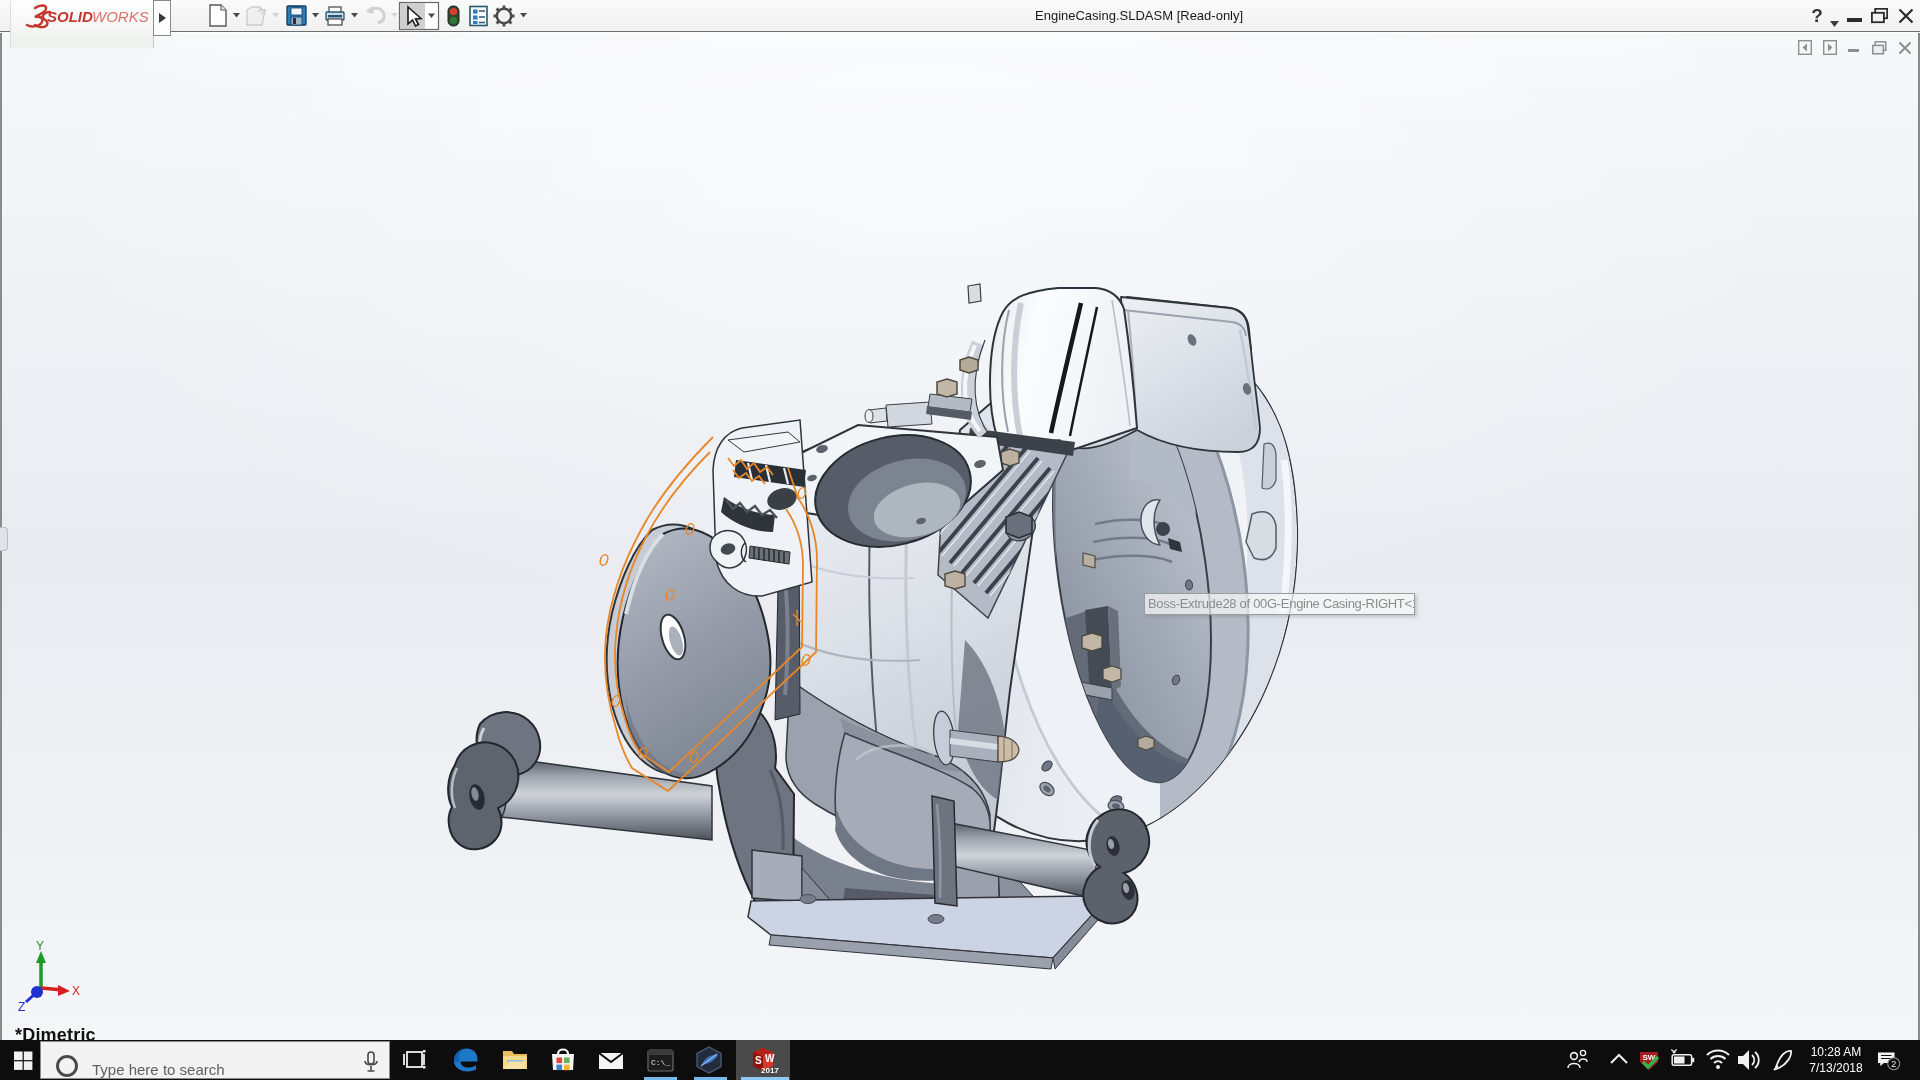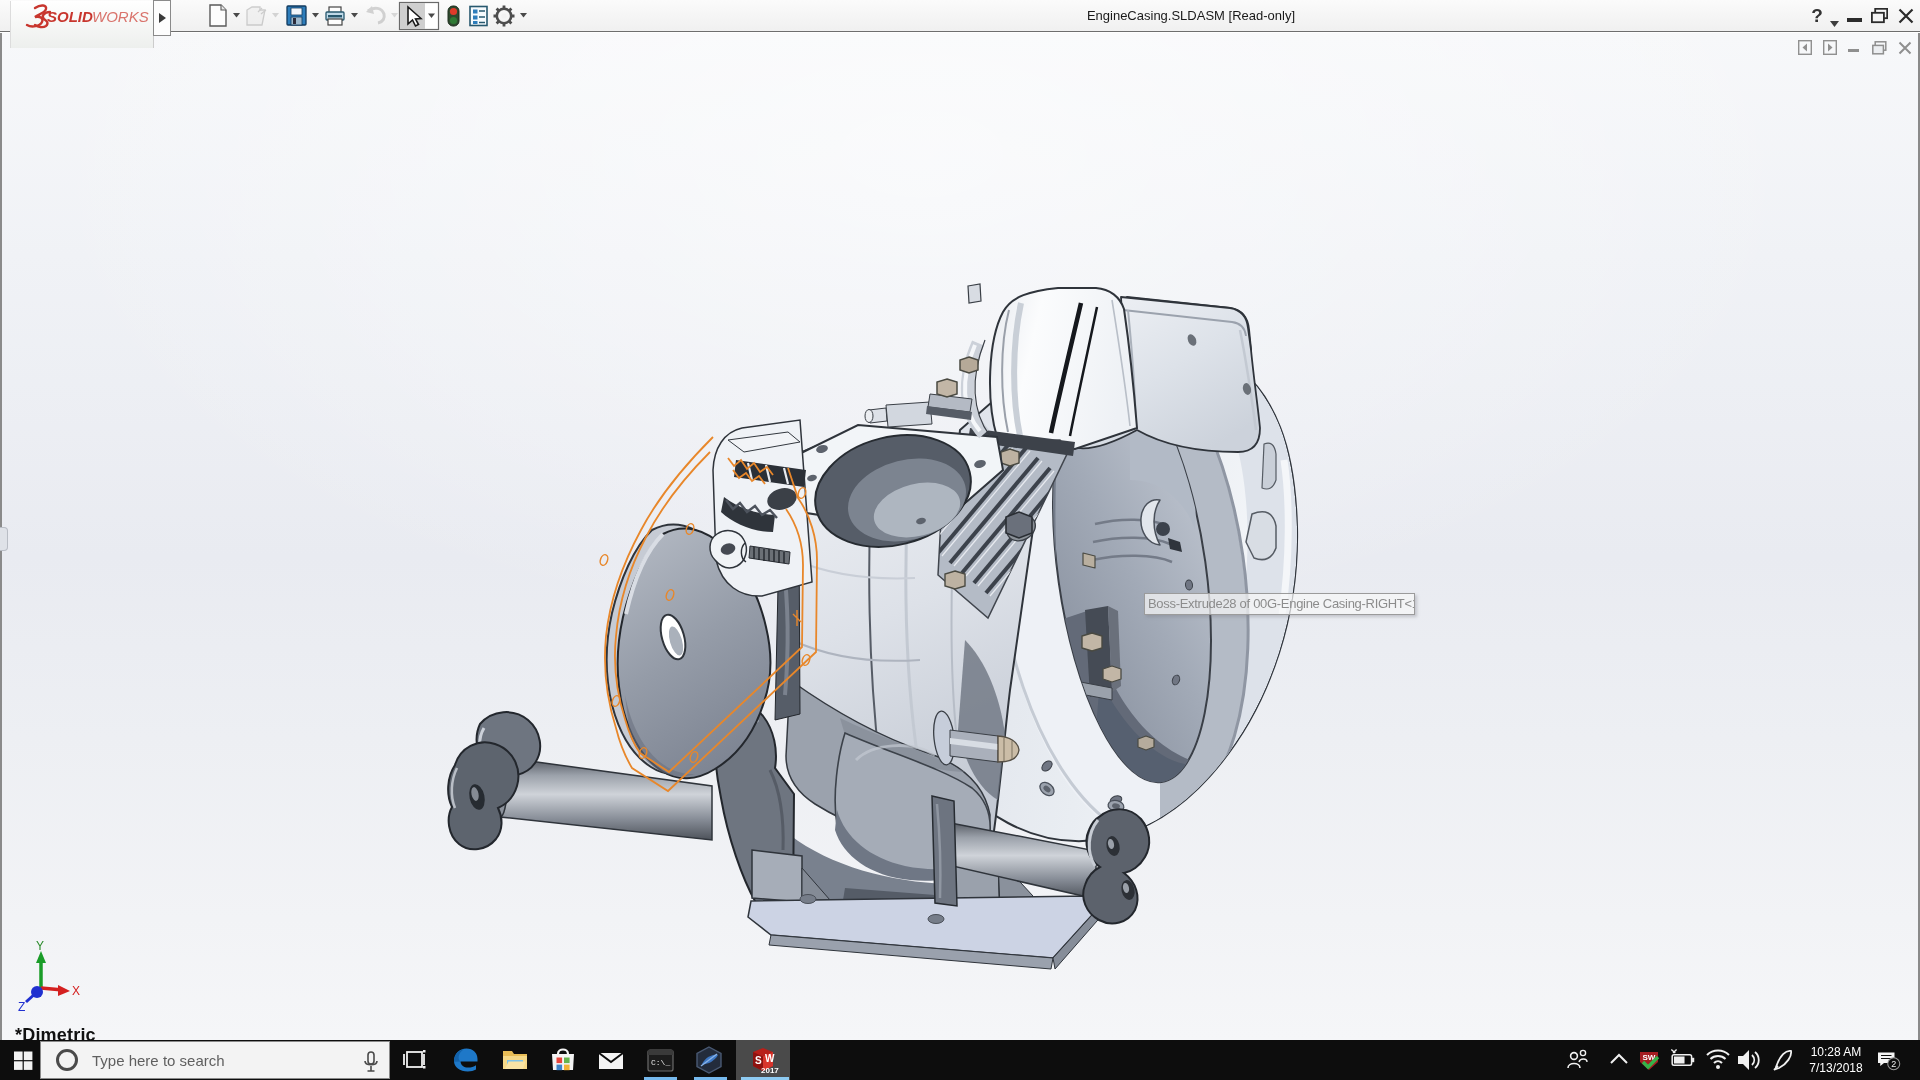--- a/index.html
+++ b/index.html
@@ -9,26 +9,26 @@
  radial-gradient(ellipse 1300px 700px at 48% 12%, rgba(255,255,255,0.55) 0%, rgba(255,255,255,0) 70%),
  linear-gradient(180deg, #f7f8fa 0%, #f0f2f6 22%, #e9ebf1 52%, #edeff3 70%, #f2f3f6 88%, #f5f6f8 100%)}
 #vpframe{position:absolute;top:33px;left:0;width:1920px;height:1007px;border-left:2px solid #8a8a8a;border-right:2px solid #8a8a8a;box-sizing:border-box;pointer-events:none}
 #lefttab{position:absolute;top:527px;left:0;width:7px;height:22px;background:#dfe2e8;border:1px solid #b9bdc5;border-left:none;border-radius:0 4px 4px 0}
 #tooltip{position:absolute;left:1144px;top:593px;width:266px;height:20px;background:rgba(246,246,246,0.72);border:1px solid #9b9b9b;box-shadow:2px 2px 3px rgba(120,120,130,0.35);font-size:13px;color:#8c8c8c;line-height:20px;padding-left:3px;white-space:nowrap;overflow:hidden;letter-spacing:-0.3px}
 #dimetric{position:absolute;left:15px;top:1025px;font-size:18px;color:#111;font-weight:bold;letter-spacing:0.2px}
 
 #titlebar{position:absolute;top:0;left:0;width:1920px;height:32px;background:linear-gradient(#fbfbfb,#f0f0f0);border-bottom:1px solid #6e6e6e;box-sizing:border-box}
 #logo{position:absolute;top:1px;left:10px;width:142px;height:47px;background:linear-gradient(#ffffff,#edefed);border-left:1px solid #dcdcdc;border-right:1px solid #cccccc}
 #expandtab{position:absolute;top:0px;left:153px;width:16px;height:34px;background:#fdfdfd;border:1px solid #8a8a8a;display:flex;align-items:center;justify-content:center}
-#maintitle{position:absolute;top:8px;left:1035px;width:260px;text-align:right;font-size:13px;color:#1a1a1a}
+#maintitle{position:absolute;top:8px;left:1035px;width:260px;text-align:left;font-size:13px;color:#1a1a1a}
 
 #docctl{position:absolute;top:40px;right:8px;display:flex;align-items:center;gap:11px}
 
 #taskbar{position:absolute;top:1040px;left:0;width:1920px;height:40px;background:#0d0d0d}
-#searchbox{position:absolute;left:40px;top:1px;width:350px;height:38px;background:#f3f3f3;border:1px solid #8a8a8a;box-sizing:border-box;display:flex;align-items:center}
+#searchbox{position:absolute;left:40px;top:1px;width:350px;height:38px;background:#f3f3f3;border:1px solid #8a8a8a;box-sizing:border-box;display:flex;align-items:flex-end}
 #searchbox .stext{color:#5f5f5f;font-size:15px;margin-left:13px}
 .tbi{position:absolute;top:0;width:46px;height:40px;display:flex;align-items:center;justify-content:center}
 .ul{position:absolute;top:37px;height:3px;background:#76b9ed}
 #traytime{position:absolute;left:1800px;top:4px;width:72px;text-align:center;color:#fff;font-size:12px;line-height:16px}
 .trayic{position:absolute;top:0;width:30px;height:40px;display:flex;align-items:center;justify-content:center}
 </style>
 </head>
 <body>
 <div id="stage">
 

